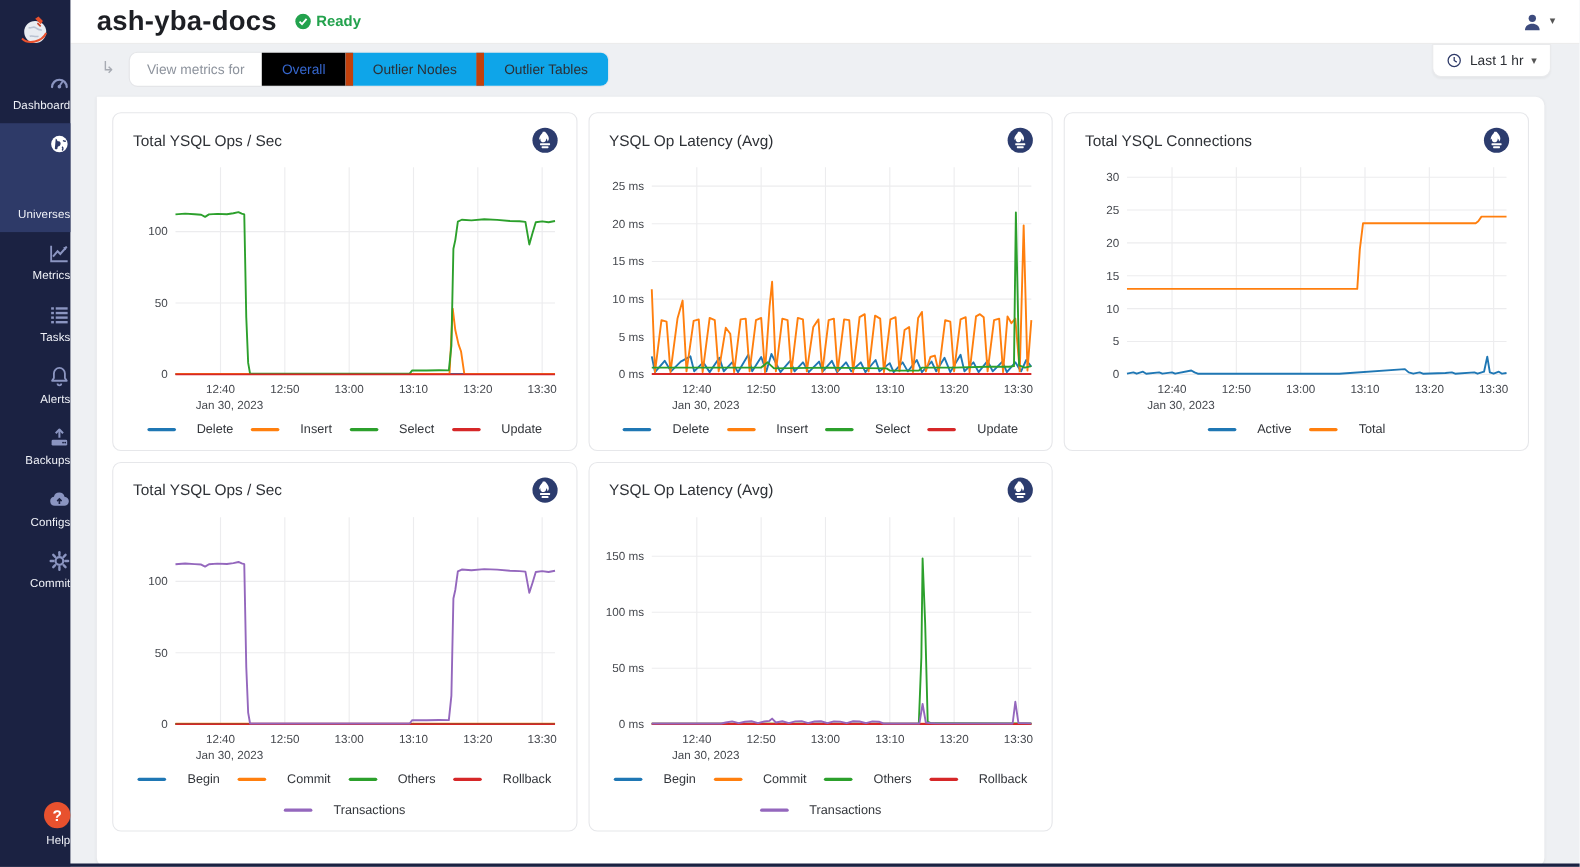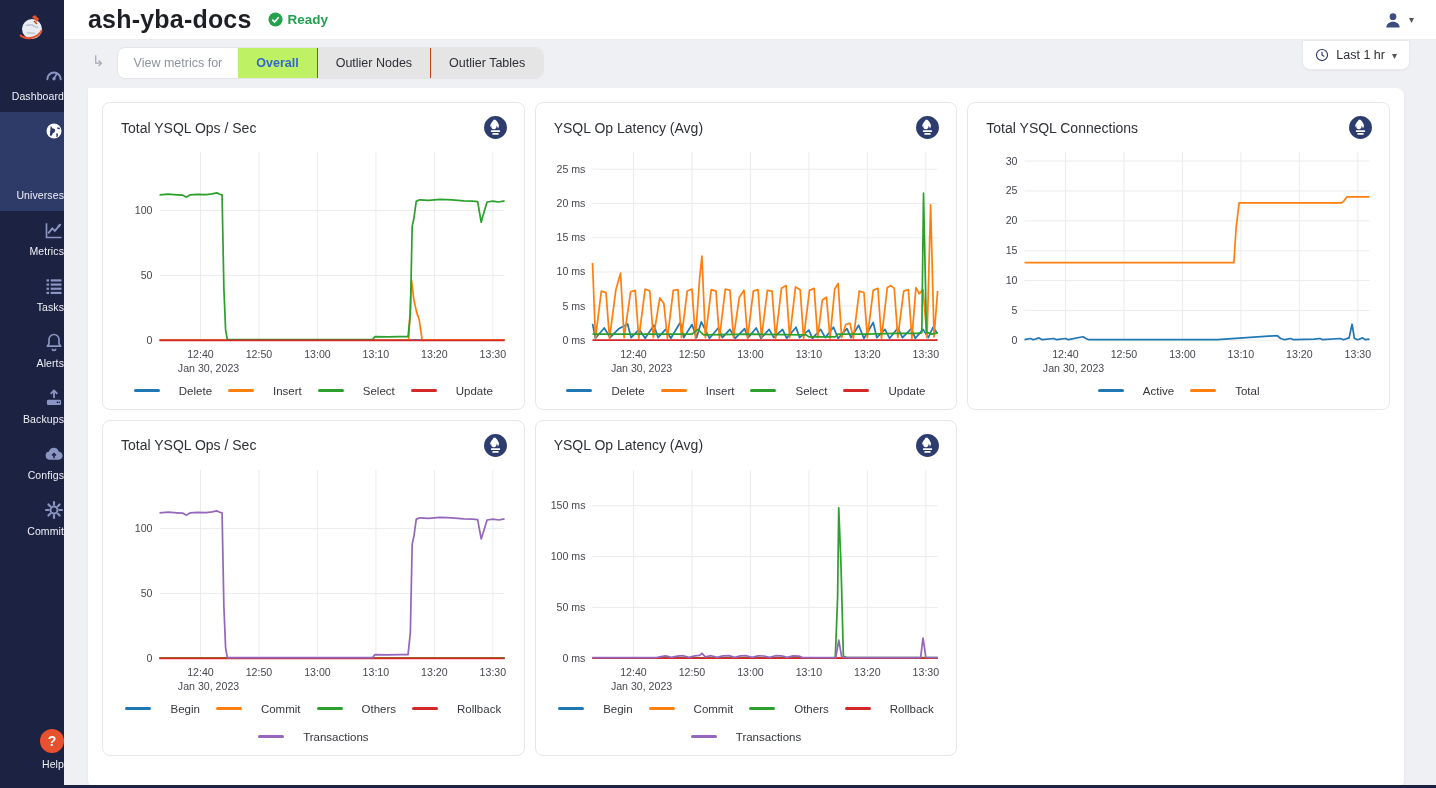--- a/index.html
+++ b/index.html
@@ -40,23 +40,23 @@
   
   .toolbar { display:flex; align-items:flex-start; padding:7px 26px 9px 28px; position:relative; }
   .return-arrow { color:#a7abb3; font-size:15px; margin:5px 12px 0 0; }
   .metrics-scope {
     background:#fff; border:1px solid #e4e5e8; border-radius:8px; display:flex; align-items:center;
     height:32px; overflow:hidden;
   }
   .scope-label { font-size:12.5px; color:#8d939d; padding:0 16px; }
   .scope-tab {
     font-size:12.5px; color:#2c2f35; padding:0 18px; height:32px; line-height:32px;
-    border-left:1px solid #c2410c; cursor:pointer; background:#e5e5e5;
-  }
-  .scope-tab.active { background:#bef264; color:#3566cd; border-left:none;font-weight:bold; }
+    border-left:7px solid #c2410c; cursor:pointer; background:#0ea5e9;
+  }
+  .scope-tab.active { background:#000000; color:#3566cd; border-left:none; }
   .time-range {
     margin-left:auto; background:#fff; border:1px solid #e9eaec; border-radius:0 0 8px 8px;
     height:30px; display:flex; align-items:center; gap:7px; padding:0 12px; cursor:pointer;
     margin-top:-7px; box-shadow:0 1px 2px rgba(0,0,0,.04);
   }
   .time-range .tr-label { font-size:12.5px; color:#2c2f35; }
   
   .metric-tabs { display:flex; align-items:flex-end; padding:12px 32px 0 24px; gap:3px; }
   .mtab {
     background:#e9eaec; border:1px solid #dcdee1; border-bottom:none; border-radius:6px 6px 0 0;

